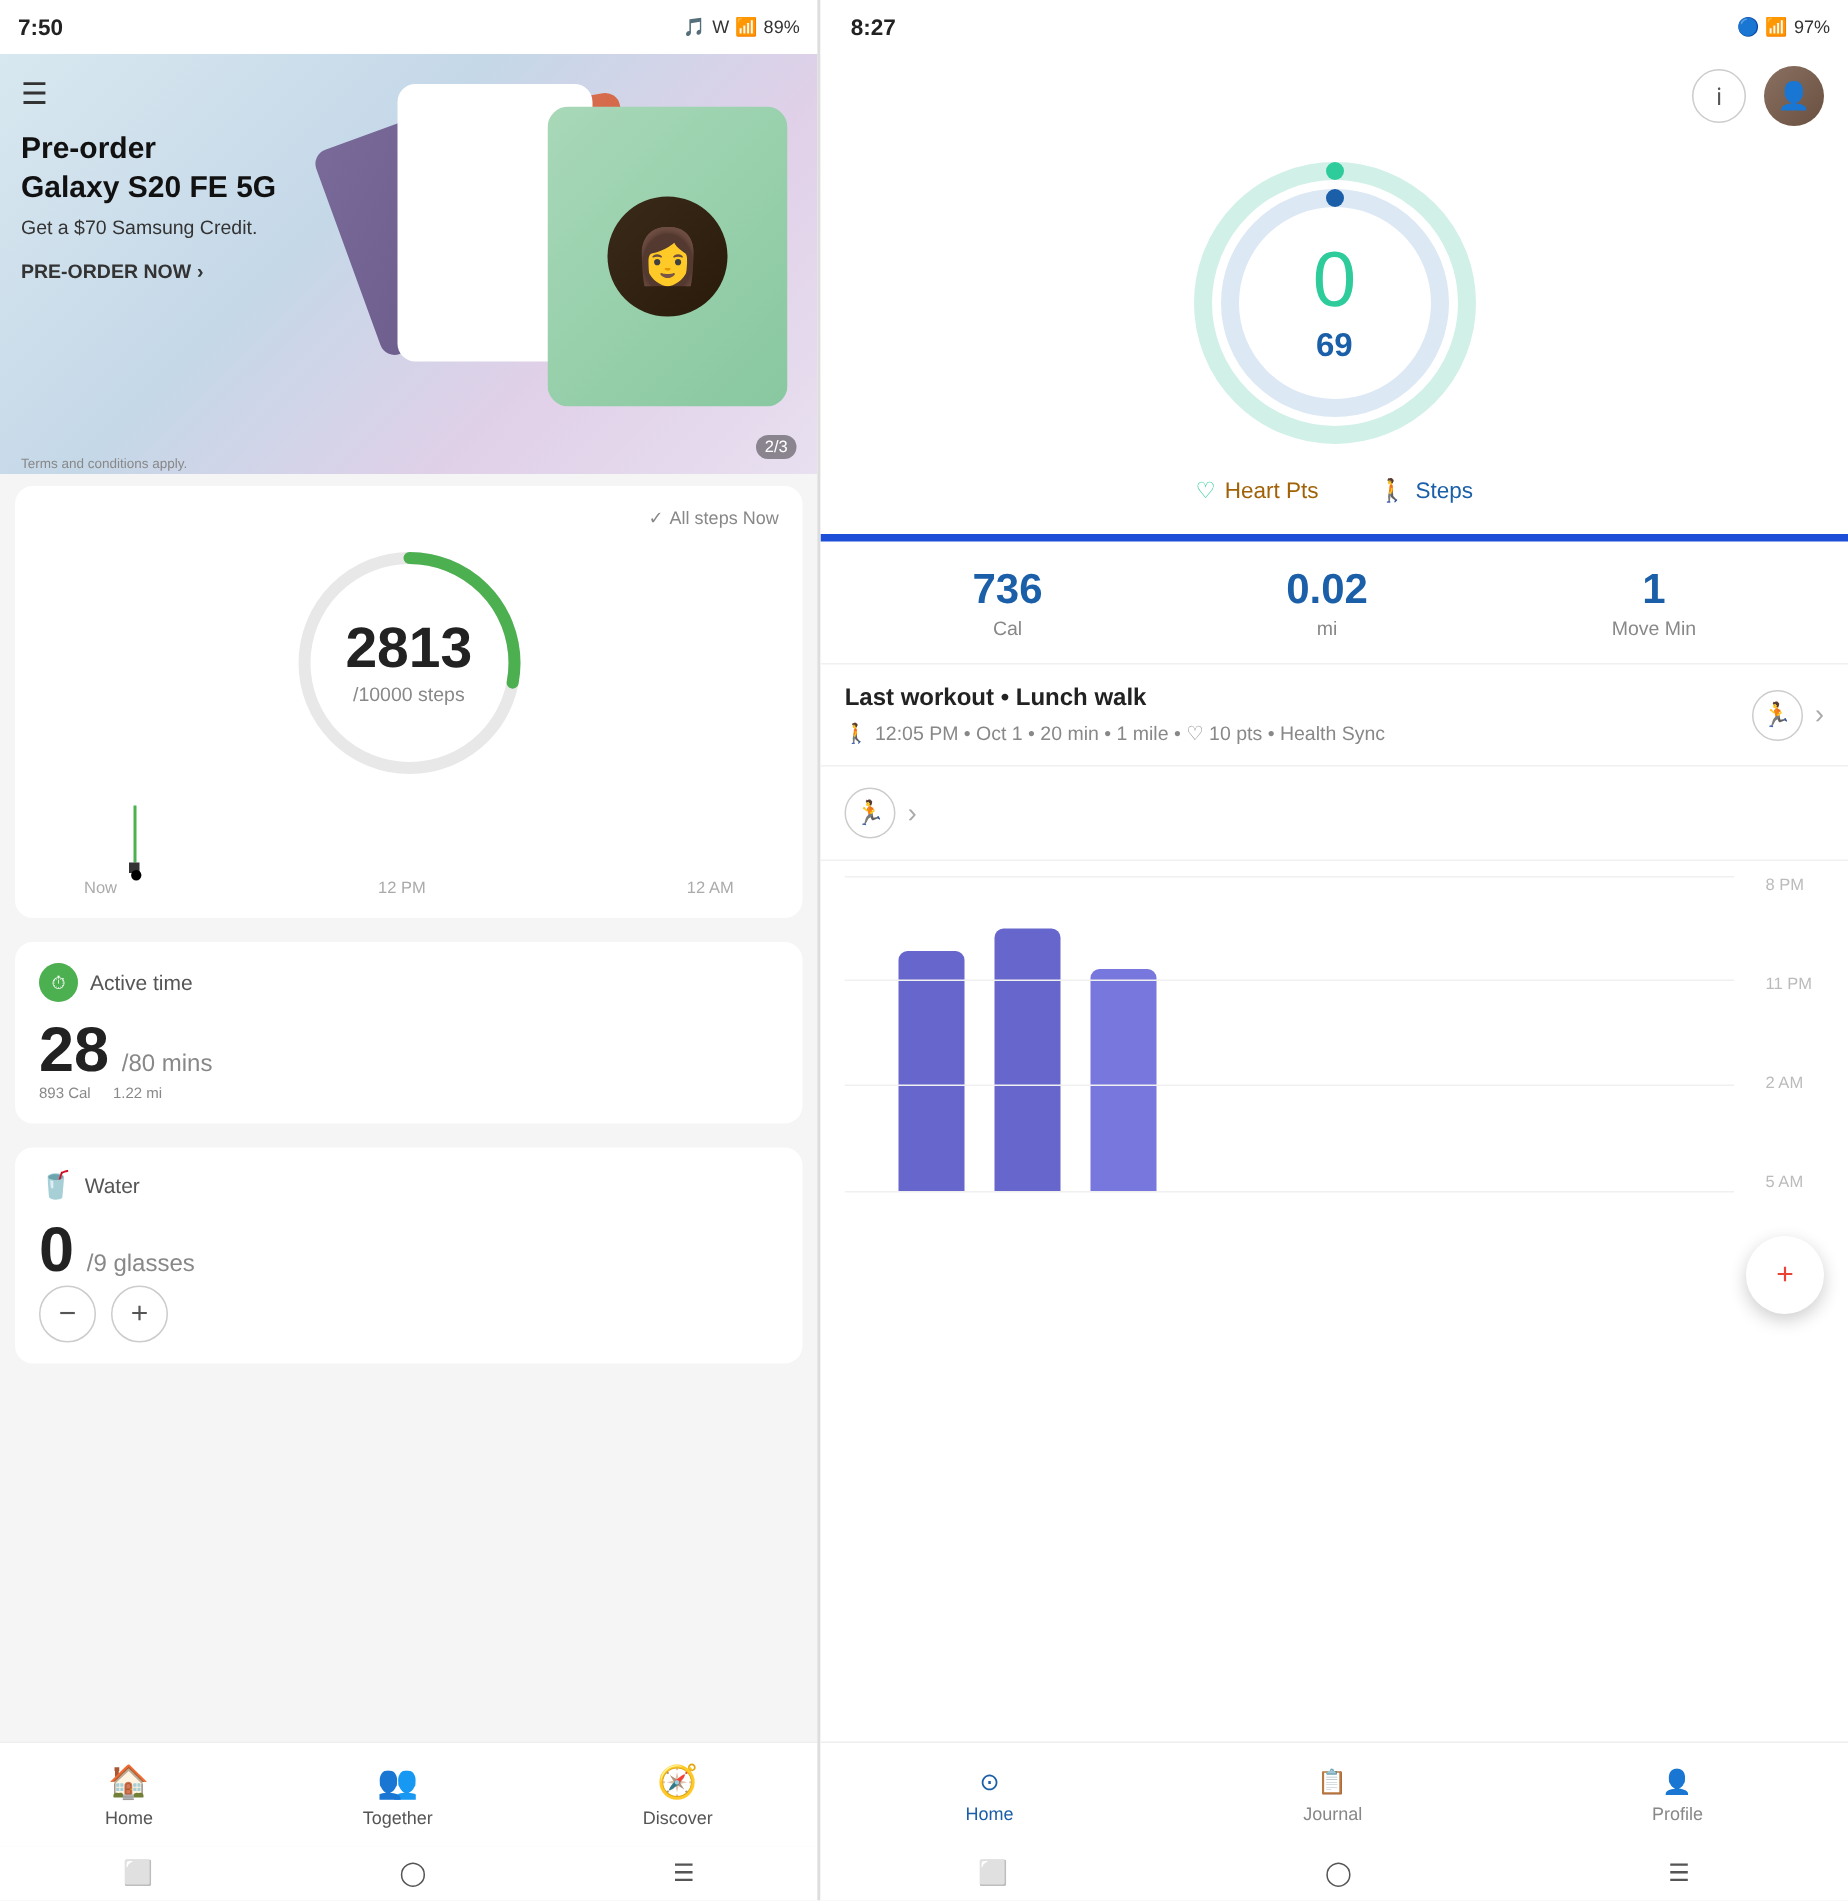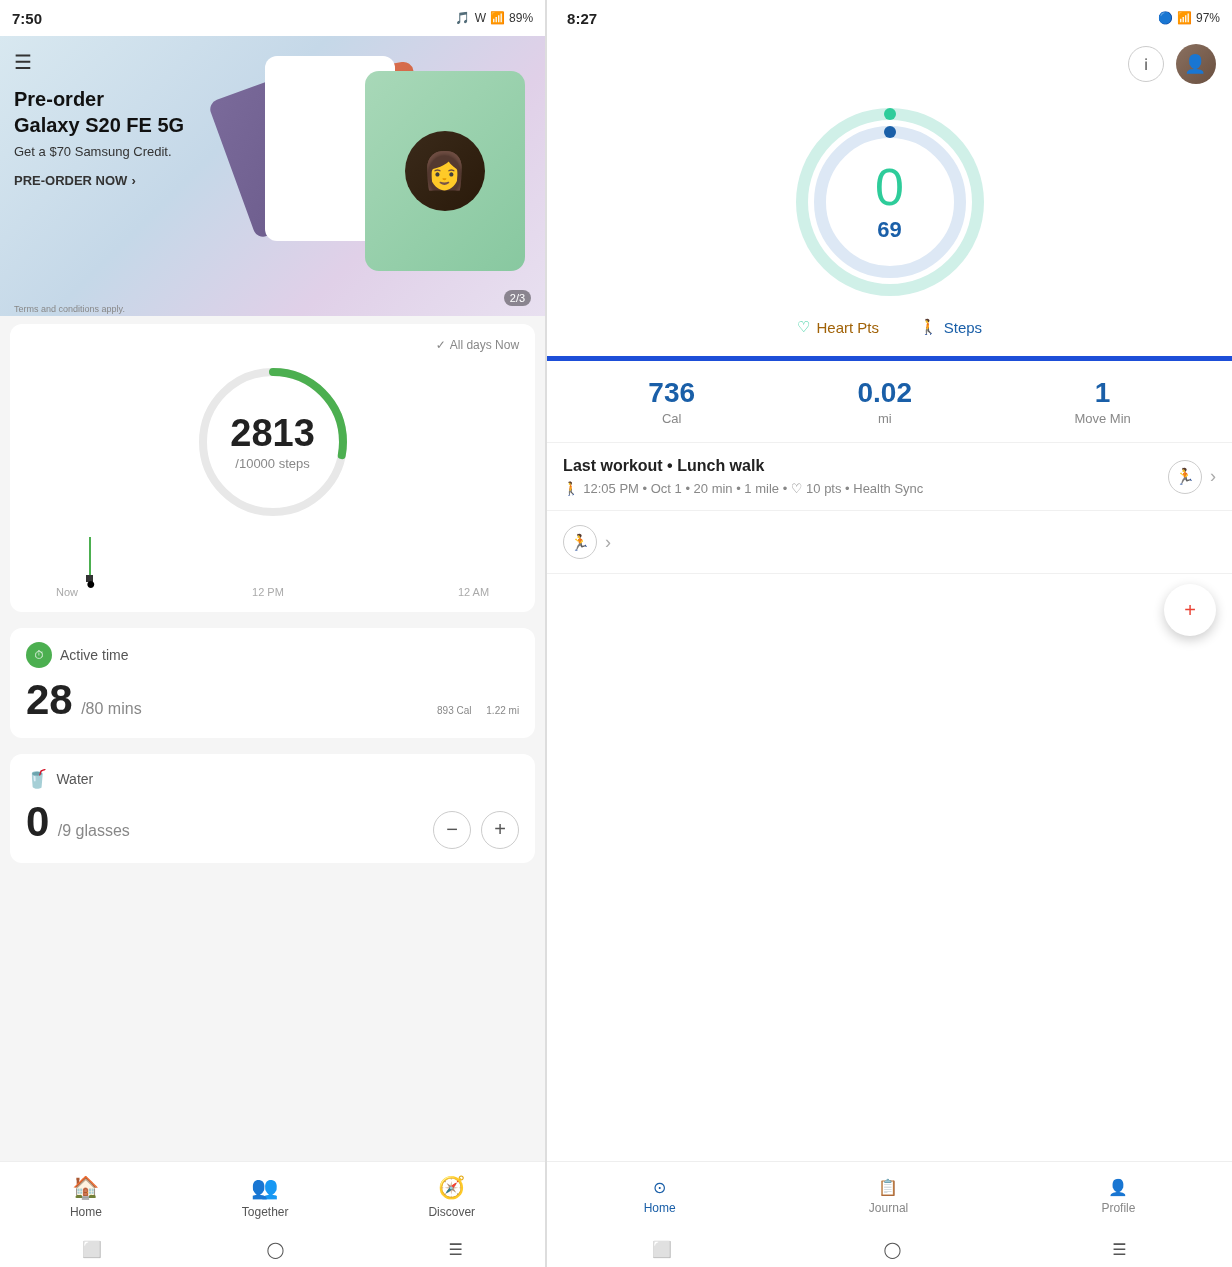--- a/index.html
+++ b/index.html
@@ -248,21 +248,21 @@
       color: #fff;
       font-size: 12px;
     }
     .card-title {
       font-size: 14px;
       color: #555;
     }
     .card-main-row {
       display: flex;
       align-items: baseline;
-      justify-content: space-between;
+      flex-direction: column;
     }
     .card-big-number {
       font-size: 42px;
       font-weight: 700;
       color: #222;
     }
     .card-unit {
       font-size: 16px;
       color: #888;
       margin-left: 4px;
@@ -633,21 +633,21 @@
       </div>
     </div>
     <div class="ad-pagination">2/3</div>
     <div class="ad-terms">Terms and conditions apply.</div>
   </div>
 
   <div class="steps-card">
     <div class="all-steps-row">
       <div class="all-steps-badge">
         <span>✓</span>
-        <span>All days Now</span>
+        <span>All steps Now</span>
       </div>
     </div>
     <div class="steps-circle-container">
       <div class="steps-circle">
         <svg width="160" height="160" viewBox="0 0 160 160">
 
           <circle cx="80" cy="80" r="70" fill="none" stroke="#e8e8e8" stroke-width="8"></circle>
 
           <circle cx="80" cy="80" r="70" fill="none" stroke="#4caf50" stroke-width="8" stroke-dasharray="440" stroke-dashoffset="317" stroke-linecap="round" transform="rotate(-90 80 80)"></circle>
         </svg>
@@ -813,20 +813,42 @@
 
     <div class="section">
       <div class="section-row">
         <div class="section-right">
           <div class="section-icon-circle">🏃</div>
           <span class="chevron">›</span>
         </div>
       </div>
     </div>
 
+    <div class="sleep-chart" style="position:relative;height:240px;margin:0 16px;overflow:hidden;">
+
+      <div style="position:absolute;right:8px;top:10px;display:flex;flex-direction:column;justify-content:space-between;height:210px;">
+        <span class="sleep-chart-label">8 PM</span>
+        <span class="sleep-chart-label">11 PM</span>
+        <span class="sleep-chart-label">2 AM</span>
+        <span class="sleep-chart-label">5 AM</span>
+      </div>
+
+      <div style="position:absolute;left:0;right:60px;top:10px;height:210px;">
+        <div style="position:absolute;top:0;left:0;right:0;height:1px;background:#f0f0f0;"></div>
+        <div style="position:absolute;top:33%;left:0;right:0;height:1px;background:#f0f0f0;"></div>
+        <div style="position:absolute;top:66%;left:0;right:0;height:1px;background:#f0f0f0;"></div>
+        <div style="position:absolute;top:100%;left:0;right:0;height:1px;background:#f0f0f0;"></div>
+      </div>
+
+      <div class="sleep-bars" style="display:flex;align-items:flex-end;height:220px;gap:20px;padding:10px 70px 0 20px;">
+        <div class="sleep-bar" style="width:44px;height:160px;border-radius:6px 6px 0 0;background:#6666cc;"></div>
+        <div class="sleep-bar" style="width:44px;height:175px;border-radius:6px 6px 0 0;background:#6666cc;"></div>
+        <div class="sleep-bar" style="width:44px;height:148px;border-radius:6px 6px 0 0;background:#7777dd;"></div>
+      </div>
+    </div>
 
     <div style="display:flex;justify-content:flex-end;padding:10px 16px;">
       <div class="fab">
         <span style="font-size:20px;font-weight:300;">
           <span class="fab-r">+</span>
         </span>
       </div>
     </div>
 
     <div style="height:20px;"></div>

